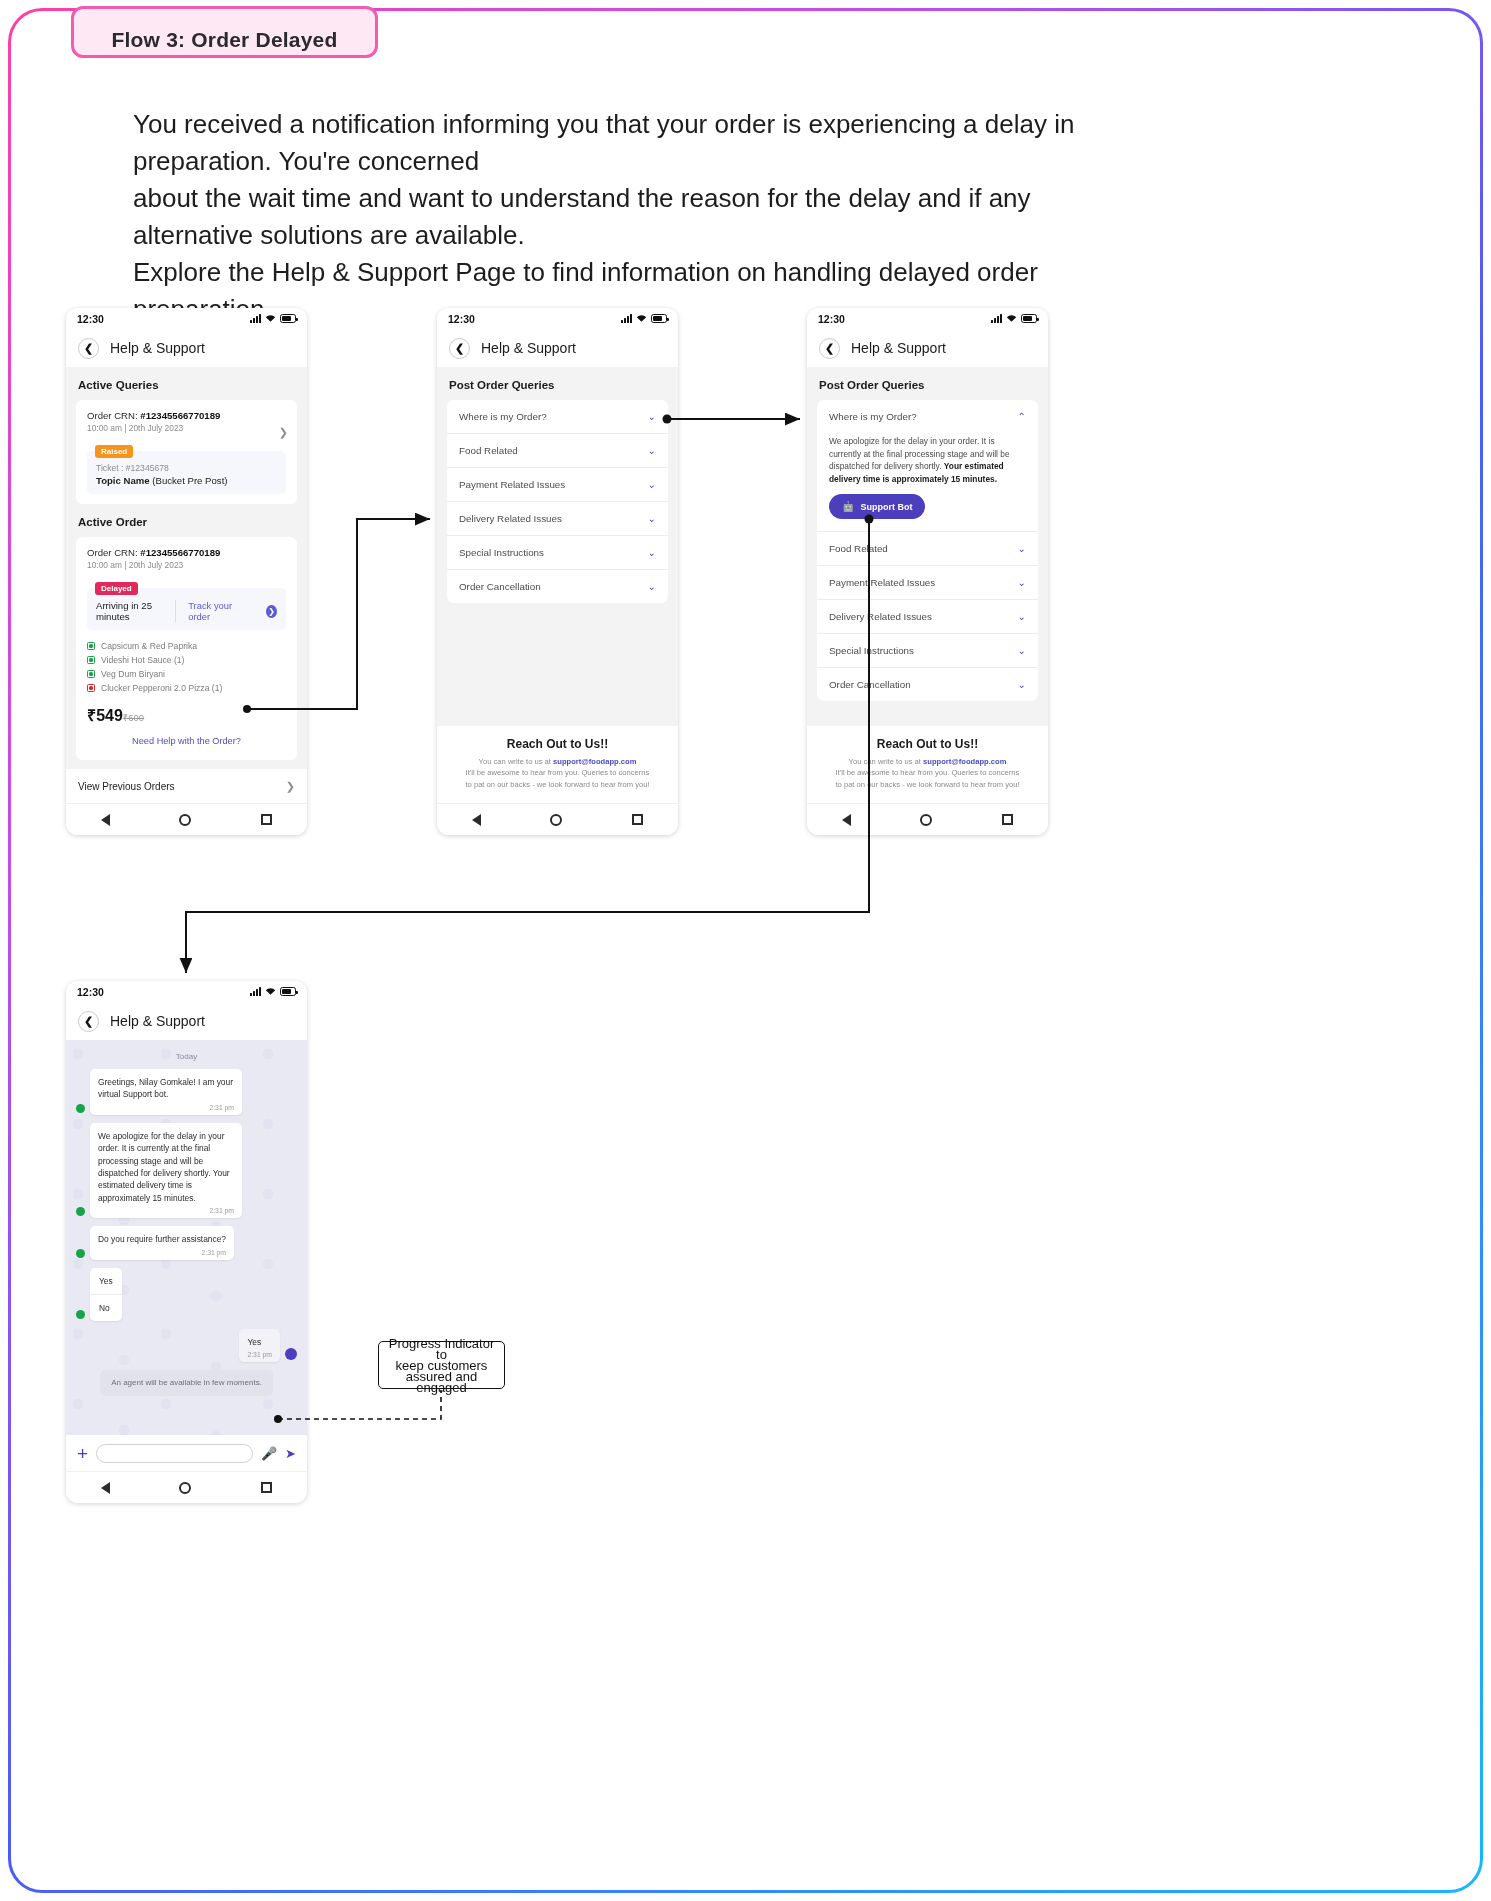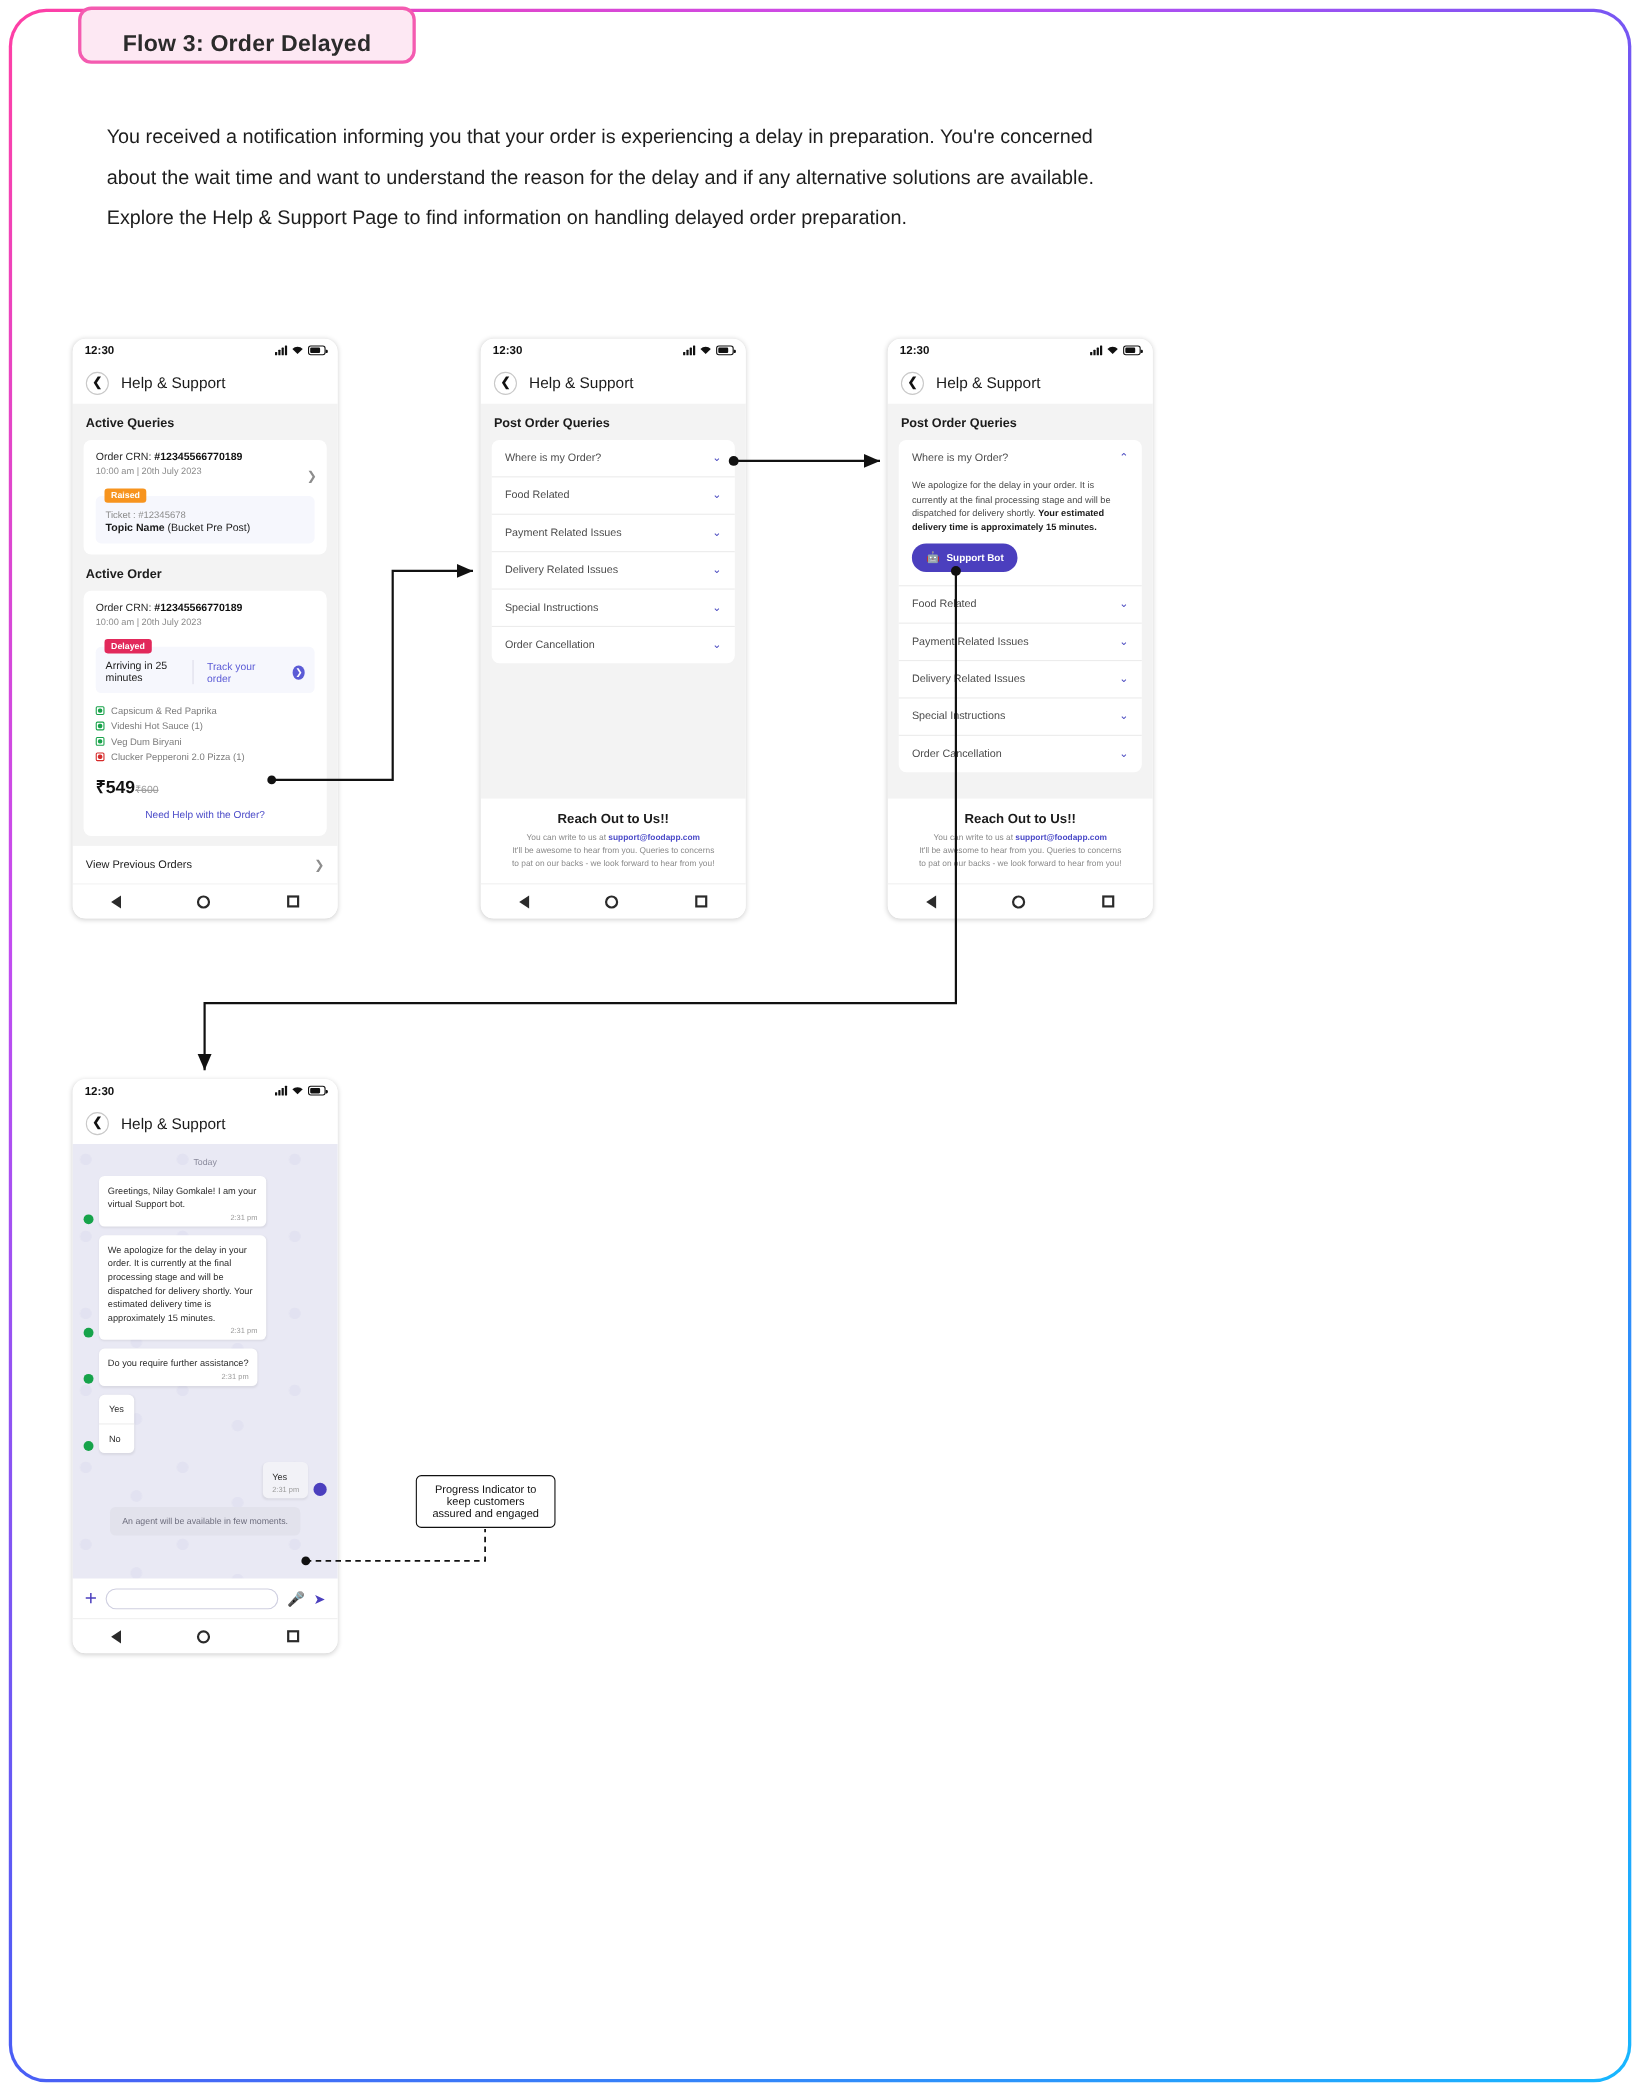--- a/index.html
+++ b/index.html
@@ -44,23 +44,24 @@
     letter-spacing: .2px;
     margin-top: 16px;
   }
   
   .desc {
     position: absolute;
     left: 97px; top: 106px;
     width: 1010px;
   }
   .desc p {
-    font-size: 18px;
+    font-size: 26px;
     line-height: 37px;
     color: #1d1d1d;
+    margin-left: 36px;
   }
   
   .phone {
     position: absolute;
     background: #ffffff;
     border-radius: 12px;
     box-shadow: 0 1px 5px rgba(0,0,0,.18);
     overflow: hidden;
     display: flex; flex-direction: column;
   }
@@ -203,21 +204,21 @@
   .plus { font-size:19px; color:#4b3fbe; line-height:1; }
   .inputbox { flex:1 1 auto; height:19px; border:1.2px solid #cfcfe0; border-radius:10px; }
   .mic, .send { color:#4b3fbe; font-size:13px; }
   
   .note {
     position:absolute; left:378px; top:1341px; width:127px; height:48px;
     border:1.3px solid #111; border-radius:5px; background:#fff;
     display:flex; align-items:center; justify-content:center; text-align:center;
     padding: 0 5px;
   }
-  .note p { font-size:10px; line-height:11px; color:#111; }
+  .note p { font-size:13px; line-height:11px; color:#111; }
   svg.arrows { position:absolute; left:0; top:0; width:1491px; height:1901px; pointer-events:none; }
 </style>
 </head>
 <body>
 
 <div id="root">
 
   <div class="frame-outer">
     <div class="frame-inner"></div>
   </div>

